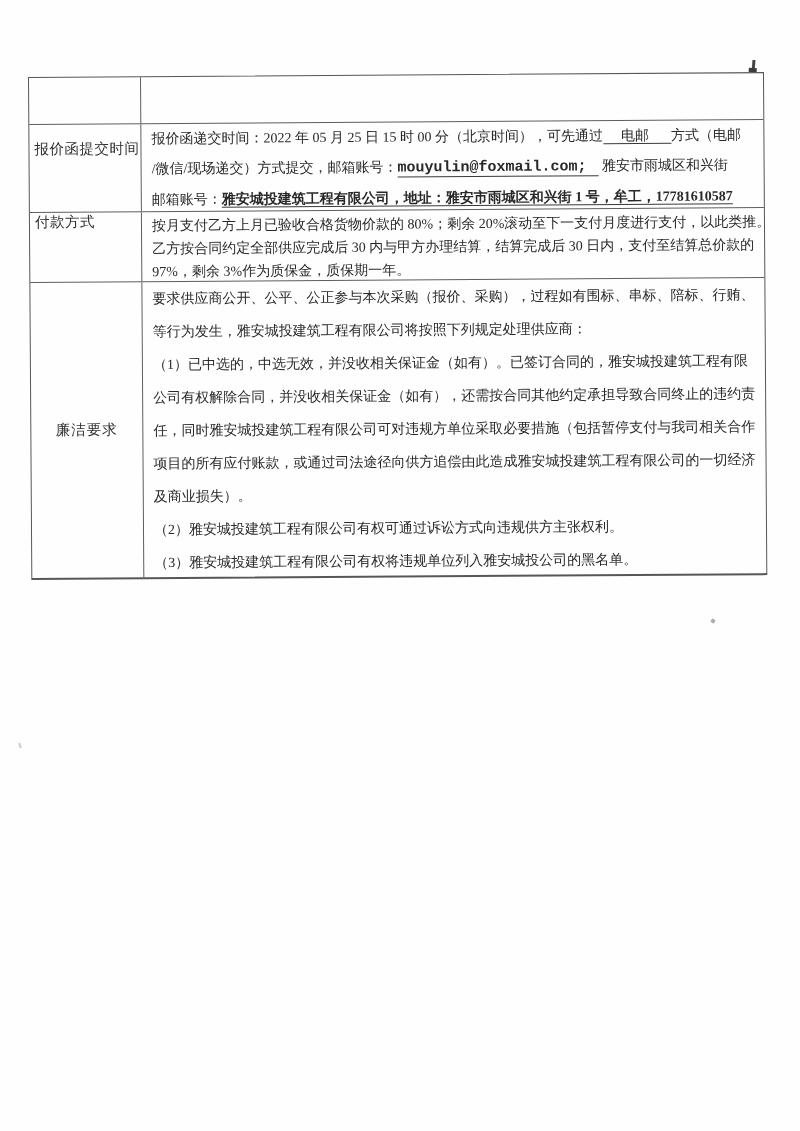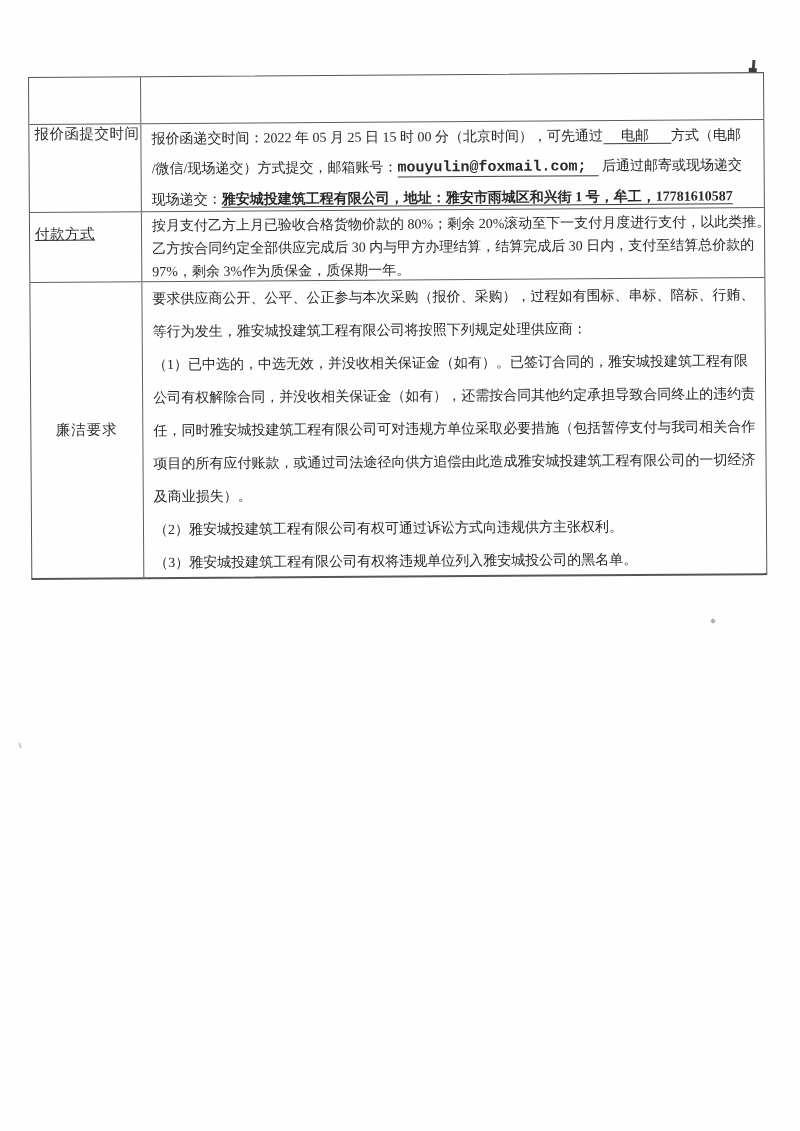--- a/index.html
+++ b/index.html
@@ -29,22 +29,22 @@
   .row-submission { height:88px; }
   .row-payment    { height:70px; }
   .row-integrity  { height:296px; }
 
   .label-cell {
     width:112px; flex:0 0 112px; box-sizing:border-box;
     border-right:1px solid #5e5e5e;
     font-size:14.5px; color:#2e2e2e;
     padding-left:5px; letter-spacing:0.5px;
   }
-  .row-submission .label-cell { }
-  .row-payment    .label-cell { padding-top:12px;text-decoration:underline; }
+  .row-submission .label-cell { padding-top:15px; }
+  .row-payment    .label-cell { padding-top:0; }
   .row-integrity  .label-cell {
     display:flex; align-items:center; justify-content:center;
     padding-left:0; letter-spacing:1px;
   }
 
   .content-cell {
     flex:1 1 auto; box-sizing:border-box; overflow:hidden;
     padding:0 6px 0 10px;
     font-size:14px; color:#282828;
   }
@@ -99,24 +99,24 @@
       <div class="content-cell"></div>
     </div>
 
     <div class="t-row row-submission">
       <div class="label-cell">报价函提交时间</div>
       <div class="content-cell">
         <div class="line">
           <span>报价函递交时间：2022 年 05 月 25 日 15 时 00 分（北京时间），可先通过</span><span class="u u-blank">电邮</span><span>方式（电邮</span>
         </div>
         <div class="line">
-          <span>/微信/现场递交）方式提交，邮箱账号：</span><span class="email">mouyulin@foxmail.com;</span> <span>后通过邮寄或现场递交</span>
+          <span>/微信/现场递交）方式提交，邮箱账号：</span><span class="email">mouyulin@foxmail.com;</span> <span>雅安市雨城区和兴街</span>
         </div>
         <div class="line">
-          <span>现场递交：</span><span class="u bold">雅安城投建筑工程有限公司，地址：雅安市雨城区和兴街 1 号，牟工，17781610587</span>
+          <span>邮箱账号：</span><span class="u bold">雅安城投建筑工程有限公司，地址：雅安市雨城区和兴街 1 号，牟工，17781610587</span>
         </div>
       </div>
     </div>
 
     <div class="t-row row-payment">
       <div class="label-cell">付款方式</div>
       <div class="content-cell">
         <div class="line">按月支付乙方上月已验收合格货物价款的 80%；剩余 20%滚动至下一支付月度进行支付，以此类推。</div>
         <div class="line">乙方按合同约定全部供应完成后 30 内与甲方办理结算，结算完成后 30 日内，支付至结算总价款的</div>
         <div class="line">97%，剩余 3%作为质保金，质保期一年。</div>

